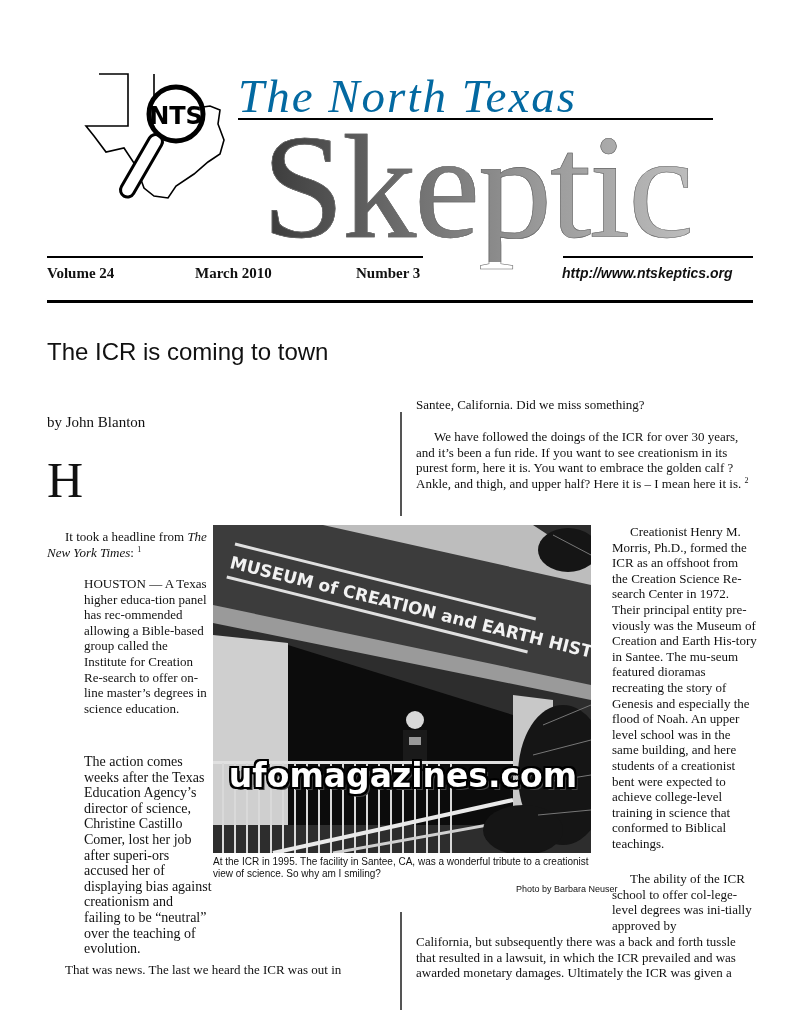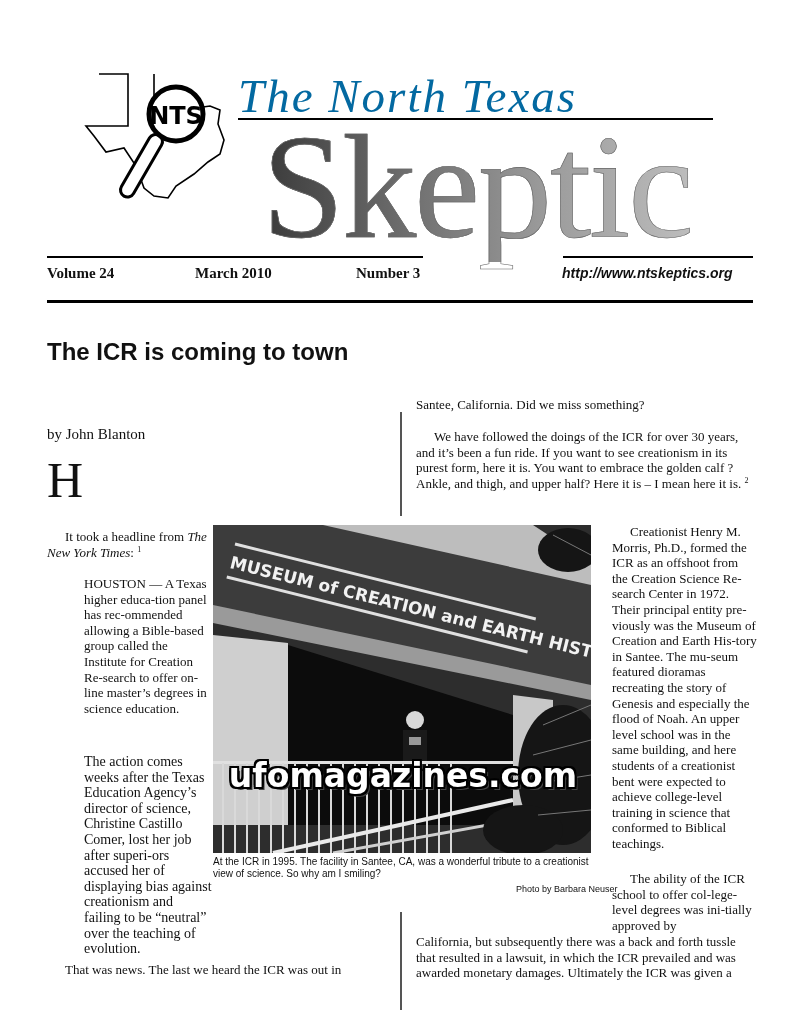--- a/index.html
+++ b/index.html
@@ -28,22 +28,22 @@
     #rule-left { left: 47px; top: 256px; width: 376px; height: 2px; background: #000; }
     #rule-right { left: 563px; top: 256px; width: 190px; height: 2px; background: #000; }
     .meta { top: 265px; font-family: "Liberation Serif", serif; font-weight: bold; font-size: 15px; }
     #meta-volume { left: 47px; }
     #meta-date { left: 195px; }
     #meta-number { left: 356px; }
     #meta-url { left: 562px; top: 265px; font-family: "Liberation Sans", sans-serif; font-weight: bold; font-style: italic; font-size: 14px; }
     #rule-thick { left: 47px; top: 300px; width: 706px; height: 3px; background: #000; }
 
     
-    #article-title { left: 47px; top: 338px; font-family: "Liberation Sans", sans-serif; font-weight: bold; font-size: 24px; text-align: center; }
-    #byline { left: 47px; top: 414px; font-size: 15px; margin-top: 12px; }
+    #article-title { left: 47px; top: 338px; font-family: "Liberation Sans", sans-serif; font-weight: normal; font-size: 24px; text-align: center; }
+    #byline { left: 47px; top: 414px; font-size: 15px; }
     #lead { left: 47px; top: 460px; width: 335px; font-size: 13px; line-height: 15px; }
     #dropcap { font-size: 50px; line-height: 36px; float: left; margin-right: 1px; margin-top: 2px; }
 
     .body-text { font-size: 13px; line-height: 15.6px; }
     #p-headline { left: 47px; top: 529px; width: 165px; }
     #quote-1 { left: 84px; top: 576px; width: 128px; font-size: 13px; line-height: 15.6px; }
     #quote-2 { left: 84px; top: 754px; width: 128px; font-size: 14px; line-height: 15.6px; }
     #p-news { left: 47px; top: 962px; width: 340px; }
 
     .divider { width: 2px; background: #555; }

